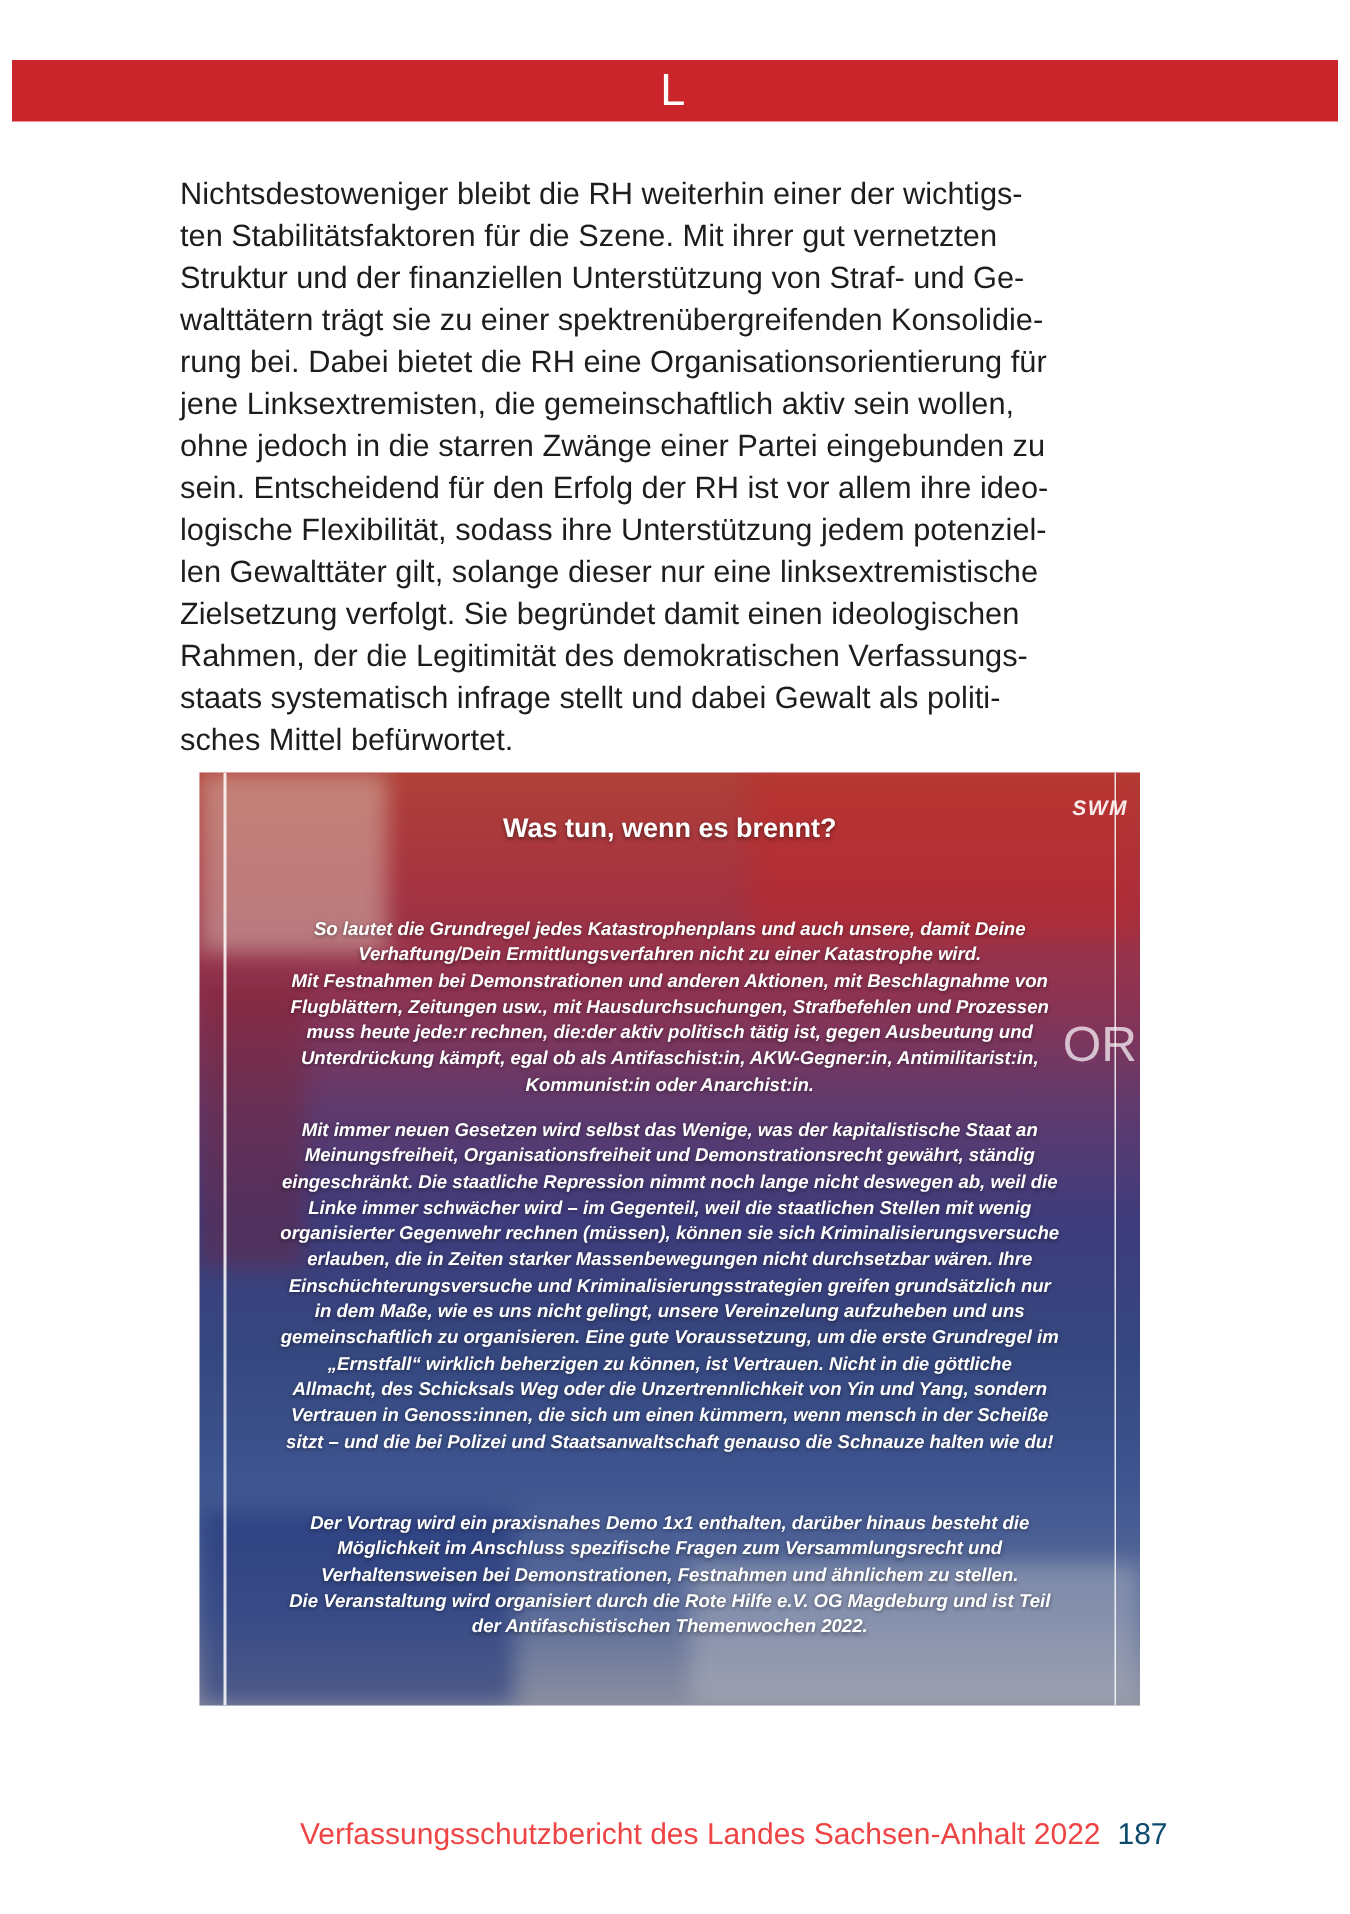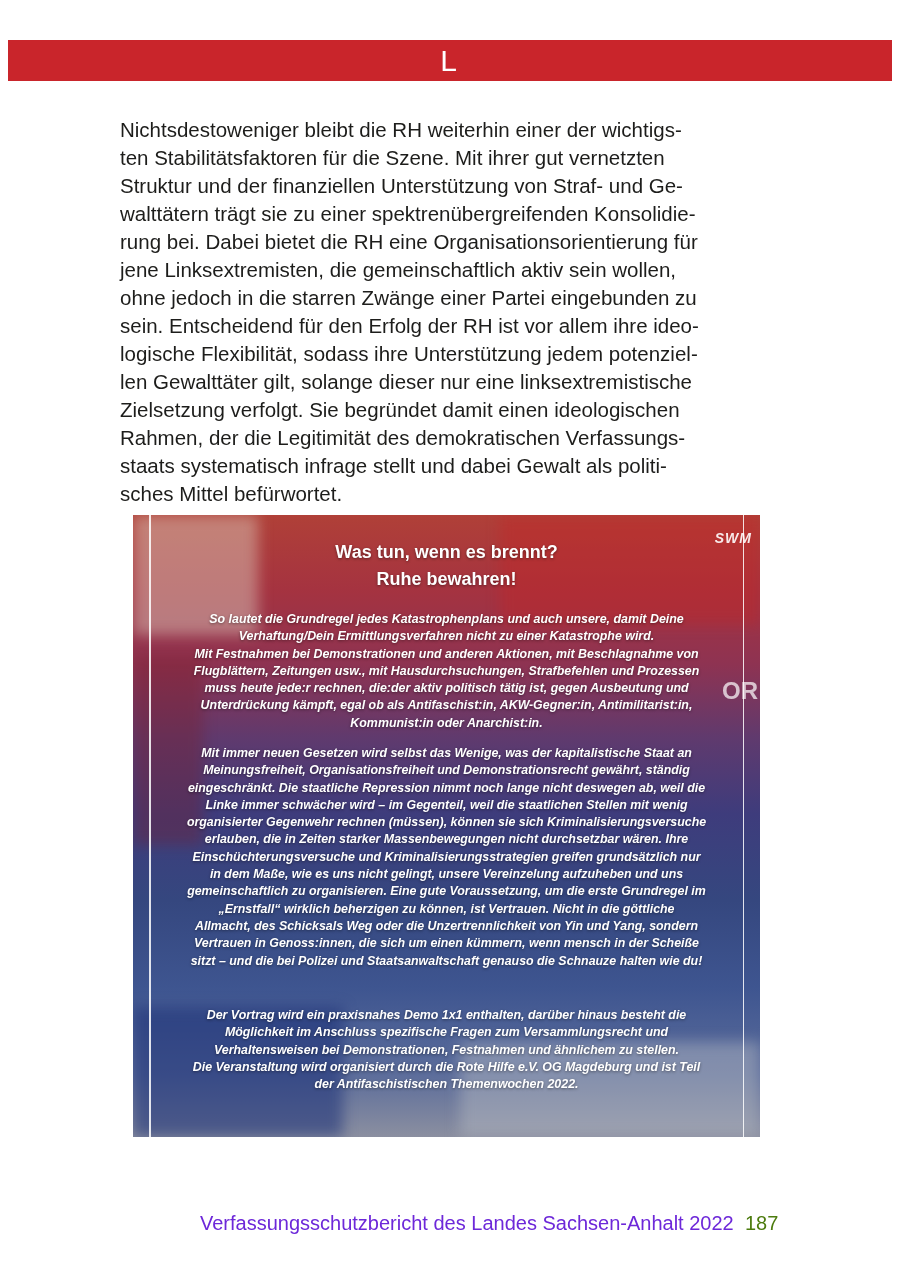--- a/index.html
+++ b/index.html
@@ -34,35 +34,35 @@
   .photo-flag-red{right:0;top:0;width:260px;height:110px;background:rgba(196,38,38,.4);}
   .photo-banner-left{left:0;top:140px;width:70px;height:190px;background:rgba(120,28,40,.35);}
   .photo-flag-blue{left:0;bottom:0;width:210px;height:130px;background:rgba(28,48,118,.55);}
   .photo-pavement{right:0;bottom:0;width:300px;height:95px;background:rgba(182,186,196,.45);}
   .frag-swm{
     position:absolute;top:15px;right:8px;color:rgba(255,255,255,.9);
     font-size:14px;font-weight:700;font-style:italic;letter-spacing:1px;
   }
   .frag-or{
     position:absolute;top:162px;right:2px;color:rgba(255,255,255,.7);
-    font-size:24px;font-weight:700;
+    font-size:33px;font-weight:400;
   }
   .rule{position:absolute;top:0;bottom:0;width:1.5px;background:rgba(255,255,255,.85);}
   .rule-left{left:16px;}
   .rule-right{right:16px;}
   .flyer-text{position:absolute;left:30px;right:30px;text-align:center;color:#ffffff;
     font-weight:700;text-shadow:0 1px 3px rgba(0,0,0,.45);}
   .flyer-title{top:24px;font-size:18px;line-height:27px;text-align:center;}
   .flyer-para{white-space:pre-line;font-size:12.4px;line-height:17.3px;font-style:italic;}
   .flyer-para1{top:96px;}
   .flyer-para2{top:230px;text-align:center;}
   .flyer-para3{top:492px;}
   
-  .footer-text{position:absolute;top:1212px;left:200px;font-size:20px;color:#6d28d9;}
-  .footer-page{position:absolute;top:1212px;left:745px;font-size:20px;color:#4d7c0f;}
+  .footer-text{position:absolute;top:1212px;left:200px;font-size:20px;color:#ef4444;}
+  .footer-page{position:absolute;top:1212px;left:745px;font-size:20px;color:#0c4a6e;}
 </style>
 </head>
 <body>
 
 <div class="page">
 
   <div class="header-bar">
     <span class="header-title">
       <span class="initial">L</span>
     </span>
@@ -91,21 +91,20 @@
     <div class="photo photo-pavement"></div>
 
     <span class="frag-swm">SWM</span>
     <span class="frag-or">OR</span>
 
     <div class="rule rule-left"></div>
     <div class="rule rule-right"></div>
 
     <div class="flyer-text flyer-title">
       <div>Was tun, wenn es brennt?</div>
-      <div>Ruhe bewahren!</div>
     </div>
 
     <div class="flyer-text flyer-para flyer-para1">So lautet die Grundregel jedes Katastrophenplans und auch unsere, damit Deine
 Verhaftung/Dein Ermittlungsverfahren nicht zu einer Katastrophe wird.
 Mit Festnahmen bei Demonstrationen und anderen Aktionen, mit Beschlagnahme von
 Flugblättern, Zeitungen usw., mit Hausdurchsuchungen, Strafbefehlen und Prozessen
 muss heute jede:r rechnen, die:der aktiv politisch tätig ist, gegen Ausbeutung und
 Unterdrückung kämpft, egal ob als Antifaschist:in, AKW-Gegner:in, Antimilitarist:in,
 Kommunist:in oder Anarchist:in.</div>
     <div class="flyer-text flyer-para flyer-para2">Mit immer neuen Gesetzen wird selbst das Wenige, was der kapitalistische Staat an

